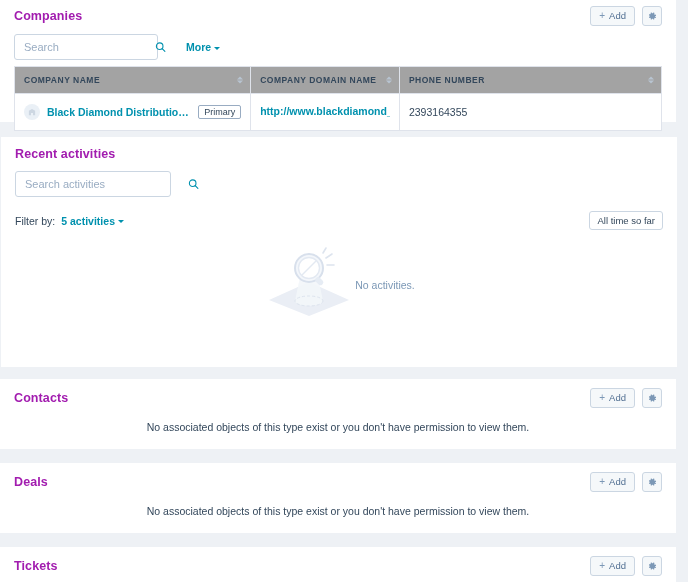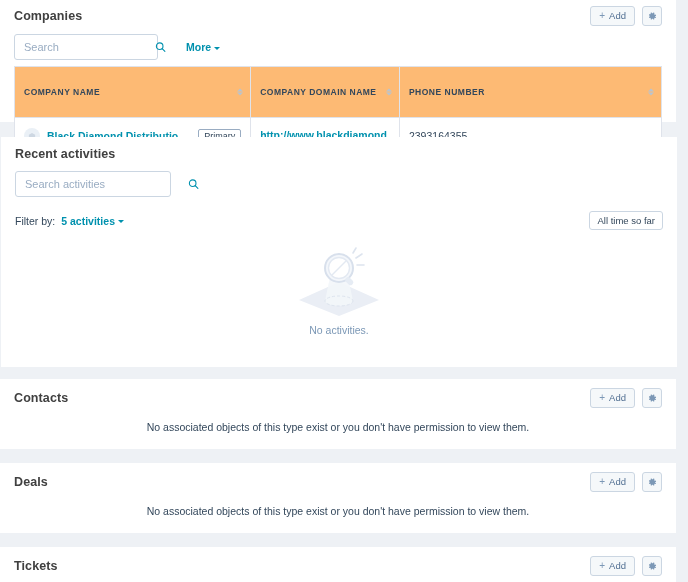--- a/index.html
+++ b/index.html
@@ -19,21 +19,21 @@
   }
   .card-head {
     display: flex;
     align-items: center;
     justify-content: space-between;
     padding: 0 14px;
   }
   .card-title {
     font-size: 12.5px;
     font-weight: bold;
-    color: #404040;
+    color: #a21caf;
     letter-spacing: .1px;
   }
   .head-actions { display: flex; align-items: center; gap: 7px; }
 
   
   .btn-add {
     display: inline-flex;
     align-items: center;
     gap: 4px;
     height: 20px;
@@ -110,25 +110,25 @@
     background: #fff;
     table-layout: fixed;
   }
   .tbl th {
     text-align: left;
     font-size: 8.5px;
     font-weight: bold;
     letter-spacing: .5px;
     color: #33475b;
     text-transform: uppercase;
-    padding: 20px 9px;
+    padding: 8px 9px;
     border-bottom: 1px solid #dfe3eb;
     border-right: 1px solid #dfe3eb;
     position: relative;
-    background: #fdba74;
+    background: #a3a3a3;
   }
   .tbl th:last-child { border-right: none; }
   .tbl td {
     padding: 10px 9px;
     font-size: 10.5px;
     color: #33475b;
     border-right: 1px solid #dfe3eb;
     vertical-align: middle;
   }
   .tbl td:last-child { border-right: none; }
@@ -204,21 +204,21 @@
     border: 1px solid #cbd6e2;
     border-radius: 3px;
     padding: 3px 7px;
     cursor: pointer;
     white-space: nowrap;
   }
 
   
   .empty-block {
     display: flex;
-    flex-direction: column;
+    flex-direction: row;
     align-items: center;
     justify-content: center;
   }
   .empty-text {
     font-size: 10.5px;
     color: #7c98b6;
     margin-top: 6px;
   }
   .empty-msg {
     text-align: center;

